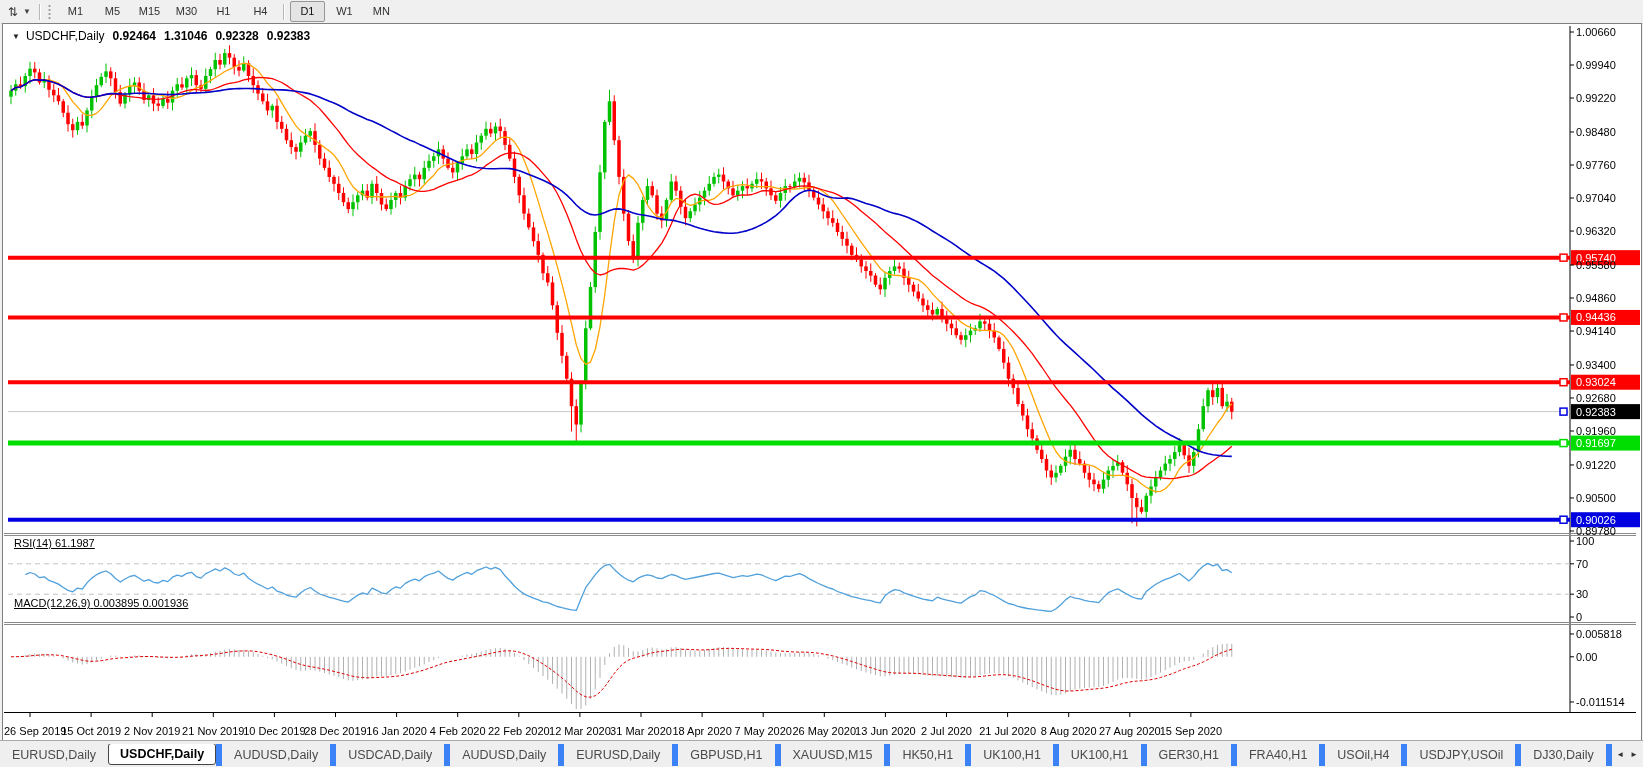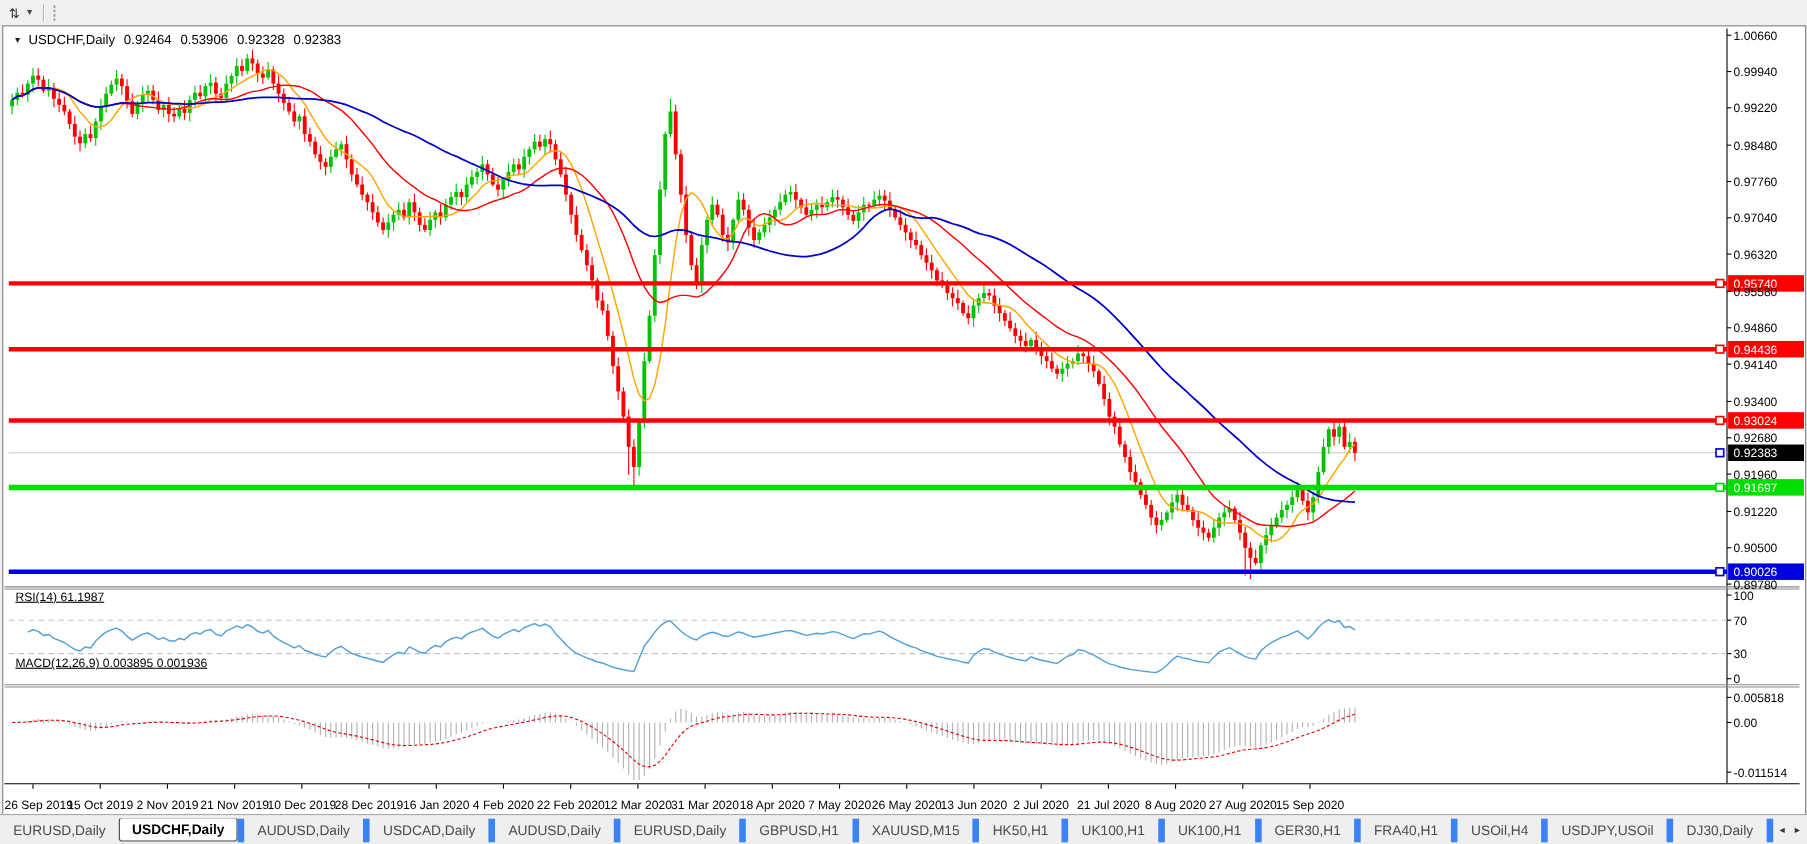--- a/index.html
+++ b/index.html
@@ -17,21 +17,21 @@
   .tf-btn{min-width:27px;height:19px;line-height:19px;text-align:center;font-size:11px;color:#333;
           padding:0 3px;margin:0 1px;border:1px solid transparent;border-radius:2px;cursor:pointer;}
   .tf-btn.active{background:#e4e4e4;border:1px solid #979797;color:#111;}
   
   .chart-window{position:absolute;left:2px;top:23px;width:1638px;height:717px;background:#fff;
                 border:1px solid #7f7f7f;box-shadow:inset 1px 1px 0 #ffffff;}
   #chart-svg{position:absolute;left:0;top:0;pointer-events:none;z-index:3;}
   .chart-title{position:absolute;left:12px;top:29px;z-index:4;font-size:12px;color:#000;
                display:flex;align-items:center;gap:6px;}
   .chart-title .caret{font-size:8px;color:#222;}
-  .chart-title .q{margin-left:2px;}
+  .chart-title .q{margin-left:2px;font-weight:bold;}
   .panel-label{position:absolute;z-index:4;font-size:11px;color:#000;left:14px;text-decoration:underline;}
   .rsi-label{top:537px;}
   .macd-label{top:597px;}
   .hot{position:absolute;z-index:5;background:transparent;}
   
   .tabbar{position:absolute;left:0;top:740px;width:1643px;height:27px;background:#efefef;
           border-top:1px solid #a8a8a8;display:flex;align-items:center;z-index:6;}
   .tab{font-size:12.5px;color:#4a4a4a;padding:4px 12px;cursor:pointer;white-space:nowrap;position:relative;}
   .tab + .tab{border-left:6px solid #3b82f6;}
   .tab.active{background:#fff;color:#000;font-weight:bold;border:1px solid #444;border-left:1px solid #444;
@@ -42,20 +42,32 @@
 </head>
 <body>
 
 <div class="screen">
 
   <div class="toolbar">
     <div class="tool-icon" style="font-size:12px;color:#333;">⇅</div>
     <div class="tool-caret">▼</div>
     <div class="vsep"></div>
     <div class="grip"></div>
+    <div id="tf-buttons" style="display:flex;align-items:center;">
+        <div class="tf-btn">M1</div>
+        <div class="tf-btn">M5</div>
+        <div class="tf-btn">M15</div>
+        <div class="tf-btn">M30</div>
+        <div class="tf-btn">H1</div>
+        <div class="tf-btn">H4</div>
+        <div class="vsep"></div>
+        <div class="tf-btn active">D1</div>
+        <div class="tf-btn">W1</div>
+        <div class="tf-btn">MN</div>
+      </div>
   </div>
 
   <div class="chart-window"></div>
   <svg id="chart-svg" width="1643" height="740">
       <line x1="1570" y1="26" x2="1570" y2="712" stroke="#000" stroke-width="1"></line>
       <line x1="4" y1="712.5" x2="1636" y2="712.5" stroke="#000" stroke-width="1"></line>
       <line x1="4" y1="533.5" x2="1636" y2="533.5" stroke="#8a8a8a" stroke-width="1"></line>
       <line x1="4" y1="535.5" x2="1636" y2="535.5" stroke="#8a8a8a" stroke-width="1"></line>
       <line x1="4" y1="622.5" x2="1636" y2="622.5" stroke="#8a8a8a" stroke-width="1"></line>
       <line x1="4" y1="624.5" x2="1636" y2="624.5" stroke="#8a8a8a" stroke-width="1"></line>
@@ -1469,21 +1481,21 @@
       <line x1="1129.8" y1="713" x2="1129.8" y2="717" stroke="#000" stroke-width="1"></line>
       <text y="735" font-size="11" fill="#000" font-family="Liberation Sans, sans-serif" x="1129.8" text-anchor="middle">27 Aug 2020</text>
       <line x1="1190.9" y1="713" x2="1190.9" y2="717" stroke="#000" stroke-width="1"></line>
       <text y="735" font-size="11" fill="#000" font-family="Liberation Sans, sans-serif" x="1190.9" text-anchor="middle">15 Sep 2020</text>
     </svg>
 
   <div class="chart-title">
     <span class="caret">▼</span>
     <span>USDCHF,Daily</span>
     <span class="q">0.92464</span>
-    <span class="q">0.53906</span>
+    <span class="q">1.31046</span>
     <span class="q">0.92328</span>
     <span class="q">0.92383</span>
   </div>
 
   <div class="panel-label rsi-label">
     <span>RSI(14)</span>&nbsp;<span>61.1987</span>
   </div>
   <div class="panel-label macd-label">
     <span>MACD(12,26,9)</span>&nbsp;<span>0.003895</span>&nbsp;<span>0.001936</span>
   </div>

